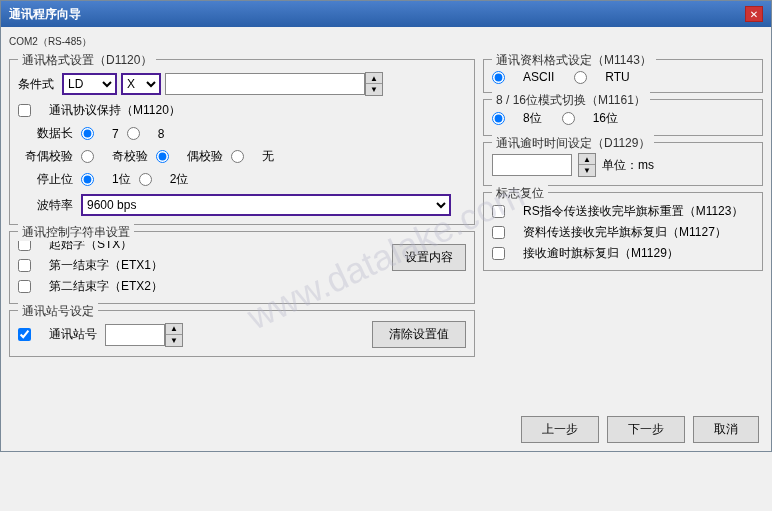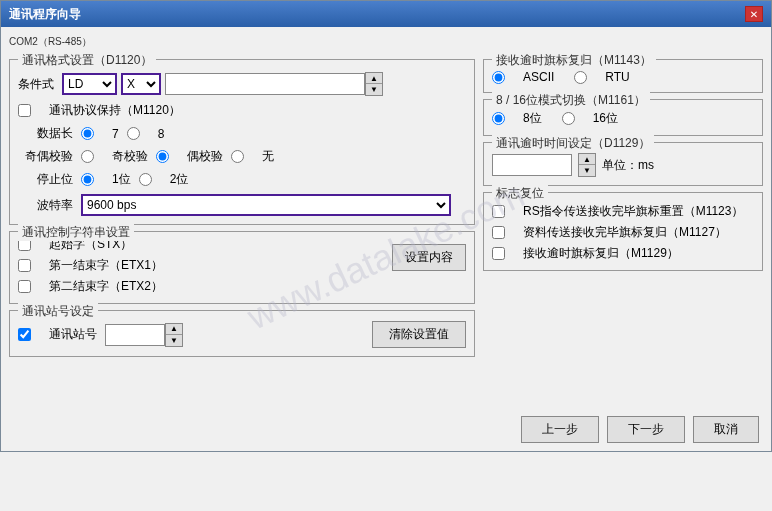--- a/index.html
+++ b/index.html
@@ -428,21 +428,21 @@
             </div>
             <button class="clear-btn">清除设置值</button>
           </div>
         </div>
 
       </div>
 
       <div class="right-panel">
 
         <div class="group-box">
-          <span class="group-title">接收逾时旗标复归（M1143）</span>
+          <span class="group-title">通讯资料格式设定（M1143）</span>
           <div class="ascii-rtu-row">
             <label class="radio-item">
               <input type="radio" name="data_format" checked="" style="">
               <span>ASCII</span>
             </label>
             <label class="radio-item">
               <input type="radio" name="data_format" style="">
               <span>RTU</span>
             </label>
           </div>

